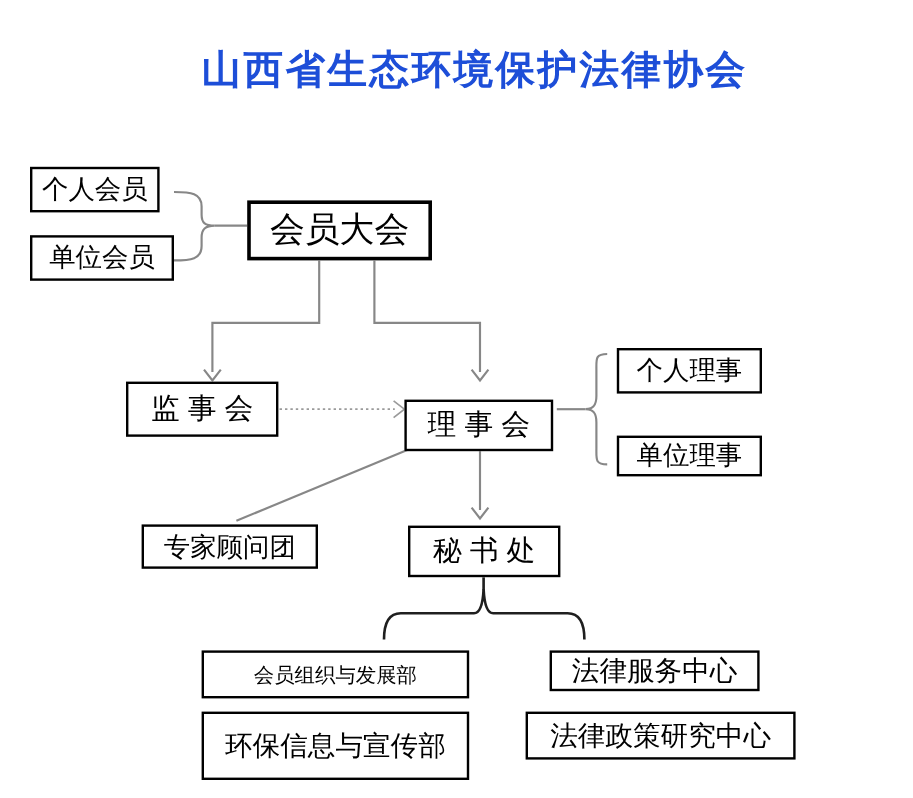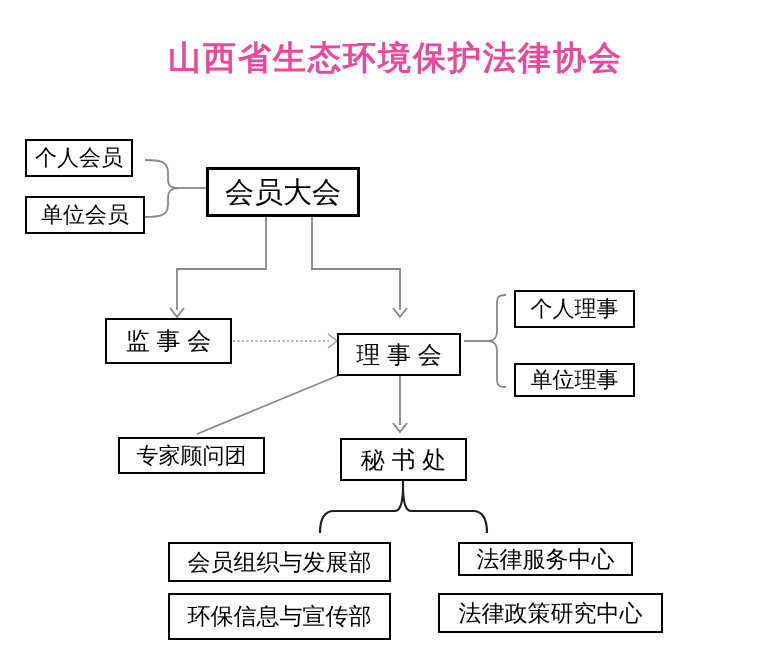--- a/index.html
+++ b/index.html
@@ -4,42 +4,42 @@
 <style>
   html,body { margin:0; padding:0; background:#ffffff; }
   .canvas {
     position:relative; width:761px; height:665px; background:#ffffff;
     font-family:"Liberation Sans","DejaVu Sans",sans-serif; color:#000;
     overflow:hidden;
   }
   .title {
     position:absolute; left:30px; top:36px; width:731px;
     text-align:center; font-size:33px; font-weight:bold; letter-spacing:2px;
-    color:#ec4899;
+    color:#1d4ed8;
   }
   svg.wires { position:absolute; left:0; top:0; z-index:1; }
   .node {
     position:absolute; z-index:2; box-sizing:border-box;
     display:flex; align-items:center; justify-content:center;
     background:#ffffff; border:2px solid #000000;
     font-size:22px; white-space:nowrap; line-height:1;
   }
   
   #n-individual-member   { left:25px;  top:139px; width:108px; height:38px; }
   #n-unit-member         { left:25px;  top:196px; width:120px; height:38px; }
   #n-members-assembly    { left:206px; top:167px; width:154px; height:50px;
                            border-width:3px; font-weight:normal; font-size:29px; }
   #n-supervisory-board   { left:105px; top:318px; width:127px; height:46px; font-size:24px; }
   #n-council             { left:337px; top:333px; width:124px; height:43px; font-size:24px; }
   #n-individual-director { left:514px; top:290px; width:121px; height:38px; }
   #n-unit-director       { left:514px; top:363px; width:121px; height:34px; }
   #n-expert-advisory     { left:118px; top:437px; width:147px; height:37px; }
   #n-secretariat         { left:340px; top:438px; width:127px; height:43px; font-size:24px; }
-  #n-member-org-dev      { left:168px; top:542px; width:223px; height:40px; font-size:23px; }
-  #n-env-info-publicity  { left:168px; top:593px; width:223px; height:47px; font-size:23px;text-align:right; }
+  #n-member-org-dev      { left:168px; top:542px; width:223px; height:40px; font-size:17px; }
+  #n-env-info-publicity  { left:168px; top:593px; width:223px; height:57px; font-size:23px;text-align:right; }
   #n-legal-service       { left:458px; top:542px; width:175px; height:34px; font-size:23px; }
   #n-legal-policy        { left:438px; top:593px; width:225px; height:40px; font-size:23px;text-align:center; }
 </style>
 </head>
 <body>
 
 <div class="canvas">
 
   <div class="title">山西省生态环境保护法律协会</div>
 

